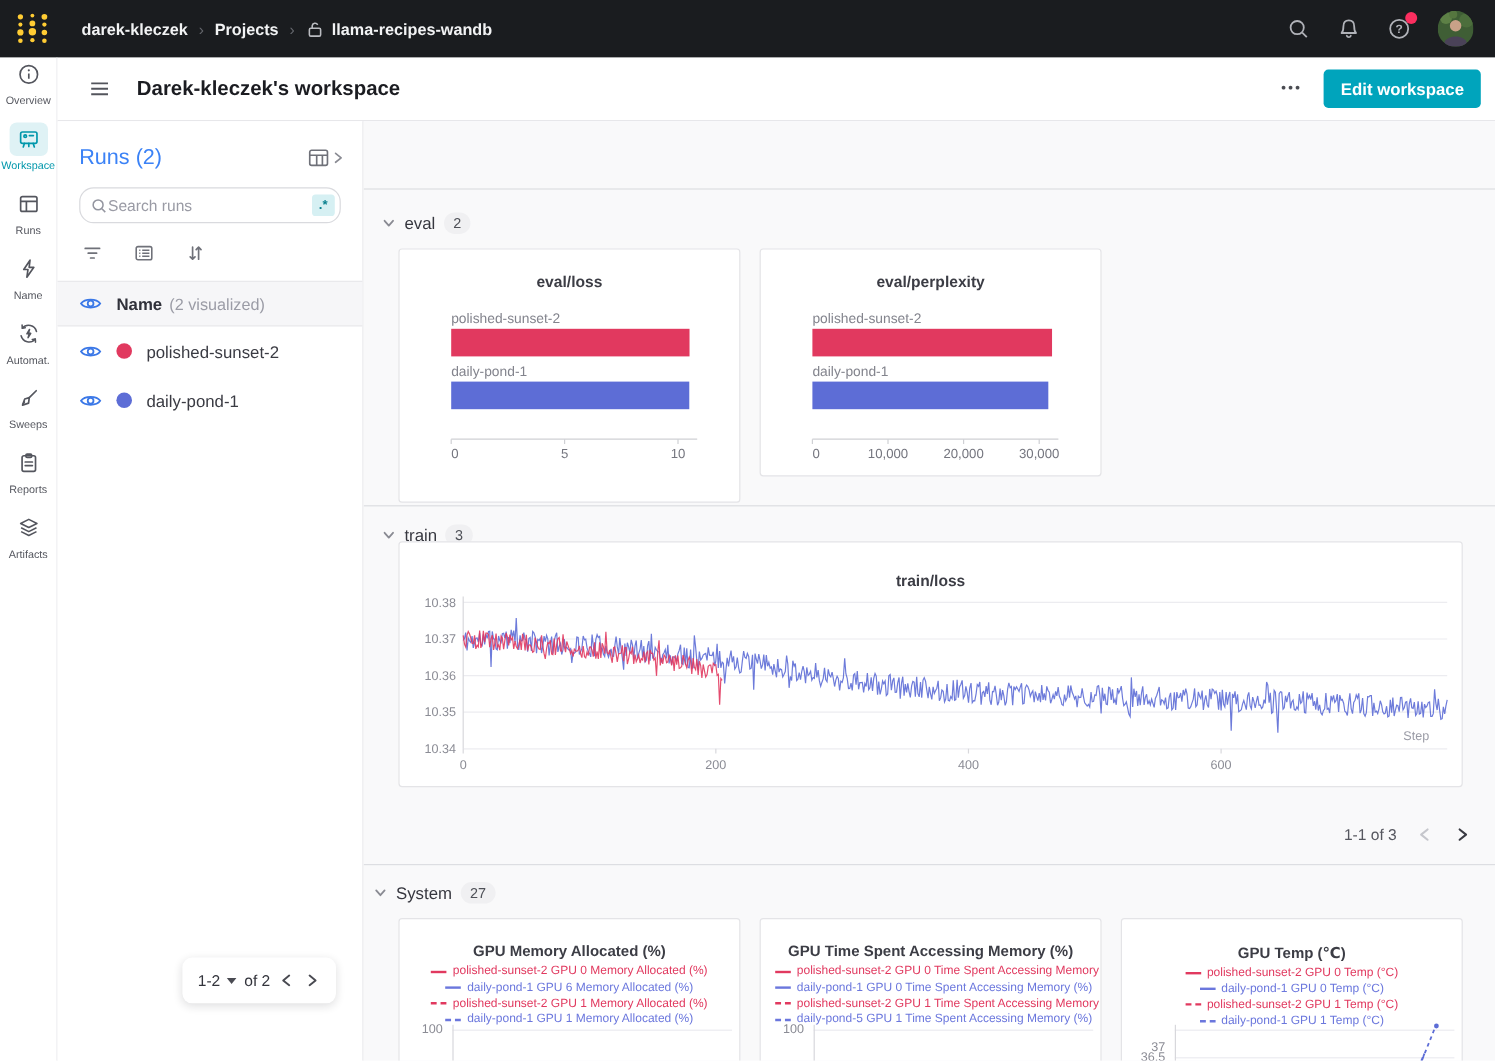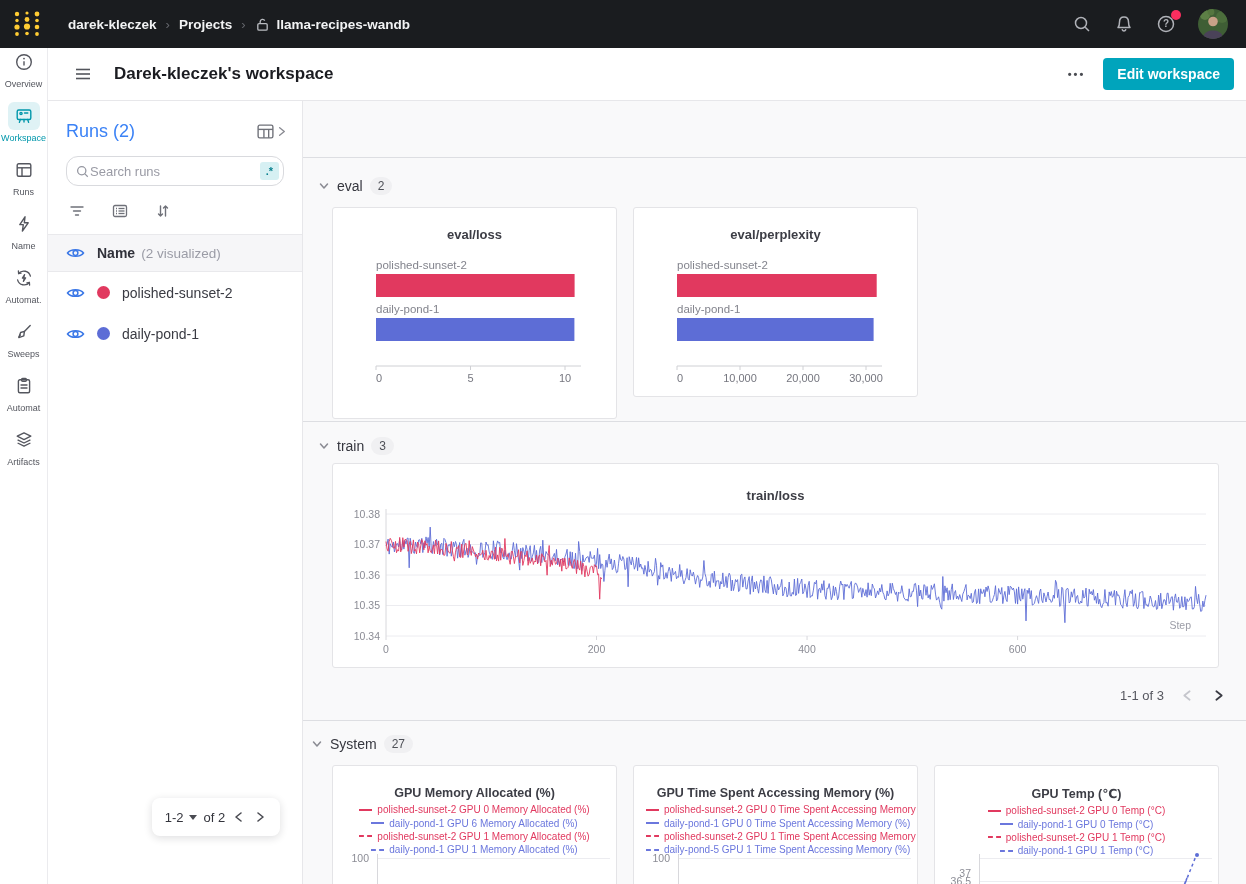--- a/index.html
+++ b/index.html
@@ -228,21 +228,21 @@
       </div>
       <div class="rail-item">
         <span class="rail-ic">
           <svg width="20" height="20" viewBox="0 0 20 20" fill="none" stroke="#54565e" stroke-width="1.4" stroke-linecap="round">
             <rect x="4.4" y="3.8" width="11.2" height="13" rx="1.5"></rect>
             <rect x="7.6" y="2.4" width="4.8" height="2.8" rx="1"></rect>
             <line x1="7" y1="9" x2="13" y2="9"></line>
             <line x1="7" y1="12" x2="13" y2="12"></line>
           </svg>
         </span>
-        <span class="rail-label">Automat</span>
+        <span class="rail-label">Reports</span>
       </div>
       <div class="rail-item">
         <span class="rail-ic">
           <svg width="20" height="20" viewBox="0 0 20 20" fill="none" stroke="#54565e" stroke-width="1.3" stroke-linejoin="round">
             <path d="M10 2.8 L16.8 6.2 L10 9.6 L3.2 6.2 Z"></path>
             <path d="M3.6 9.8 L10 13 L16.4 9.8"></path>
             <path d="M3.6 13 L10 16.2 L16.4 13"></path>
           </svg>
         </span>
         <span class="rail-label">Artifacts</span>
@@ -414,21 +414,21 @@
 
         <div class="hr" style="top:320px;"></div>
 
         <div class="sec-head" style="left:15px; top:336px;">
           <svg width="12" height="12" viewBox="0 0 12 12" fill="none" stroke="#8a8b93" stroke-width="1.5" stroke-linecap="round" stroke-linejoin="round">
               <polyline points="2.5,4 6,8 9.5,4"></polyline>
             </svg>
           <span class="sec-name">train</span>
           <span class="sec-count">3</span>
         </div>
-        <div class="card" style="left:29px; top:362px; width:887px; height:205px;"><svg width="885" height="203">
+        <div class="card" style="left:29px; top:350px; width:887px; height:205px;"><svg width="885" height="203">
               <text x="442.5" y="36" text-anchor="middle" font-size="13" font-weight="bold" fill="#3c3d45" font-family="Liberation Sans, sans-serif">train/loss</text>
               <line x1="53" y1="172" x2="873" y2="172" stroke="#ececf0" stroke-width="1"></line>
               <text x="47" y="175.5" text-anchor="end" font-size="10.5" fill="#8b8c95" font-family="Liberation Sans, sans-serif">10.34</text>
               <line x1="53" y1="141.50000000000136" x2="873" y2="141.50000000000136" stroke="#ececf0" stroke-width="1"></line>
               <text x="47" y="145.00000000000136" text-anchor="end" font-size="10.5" fill="#8b8c95" font-family="Liberation Sans, sans-serif">10.35</text>
               <line x1="53" y1="111.0000000000027" x2="873" y2="111.0000000000027" stroke="#ececf0" stroke-width="1"></line>
               <text x="47" y="114.5000000000027" text-anchor="end" font-size="10.5" fill="#8b8c95" font-family="Liberation Sans, sans-serif">10.36</text>
               <line x1="53" y1="80.50000000000406" x2="873" y2="80.50000000000406" stroke="#ececf0" stroke-width="1"></line>
               <text x="47" y="84.00000000000406" text-anchor="end" font-size="10.5" fill="#8b8c95" font-family="Liberation Sans, sans-serif">10.37</text>
               <line x1="53" y1="50" x2="873" y2="50" stroke="#ececf0" stroke-width="1"></line>

